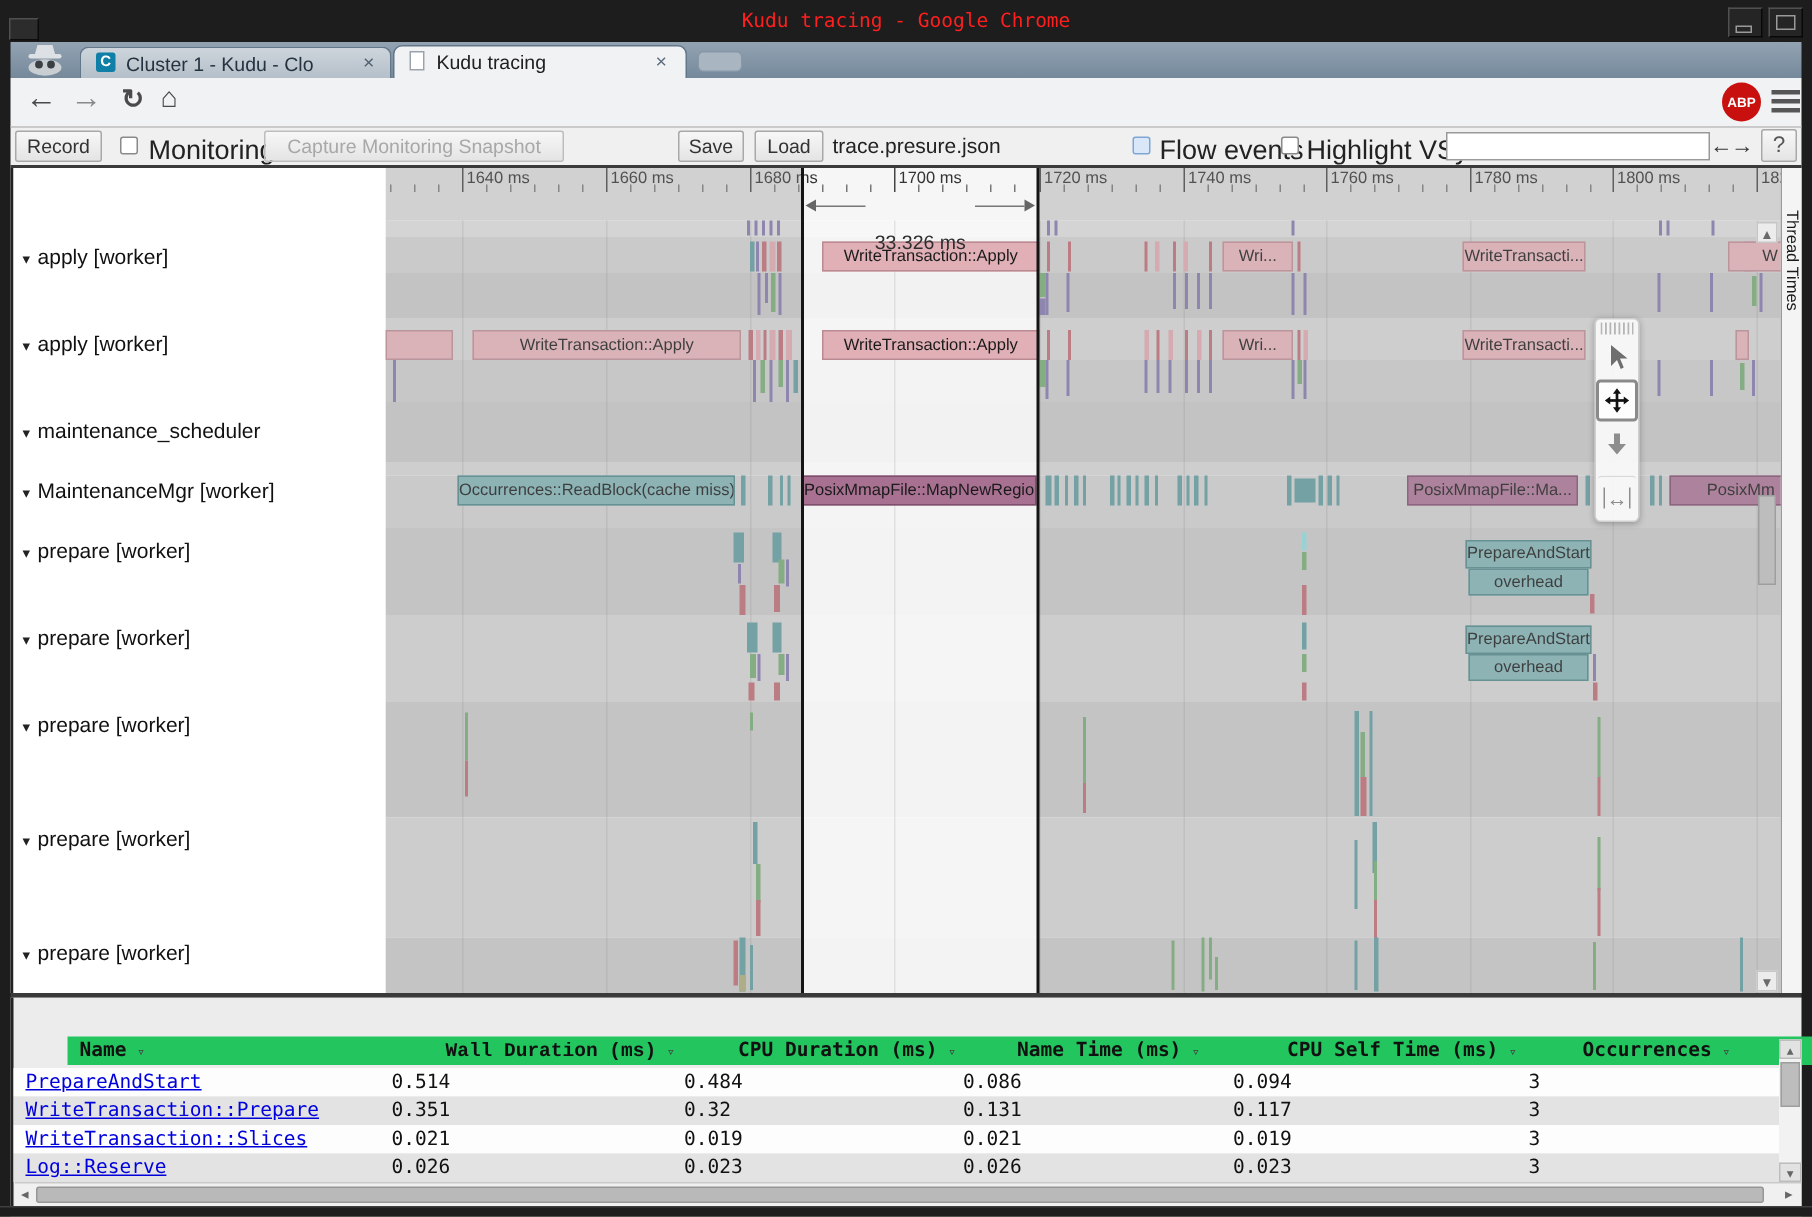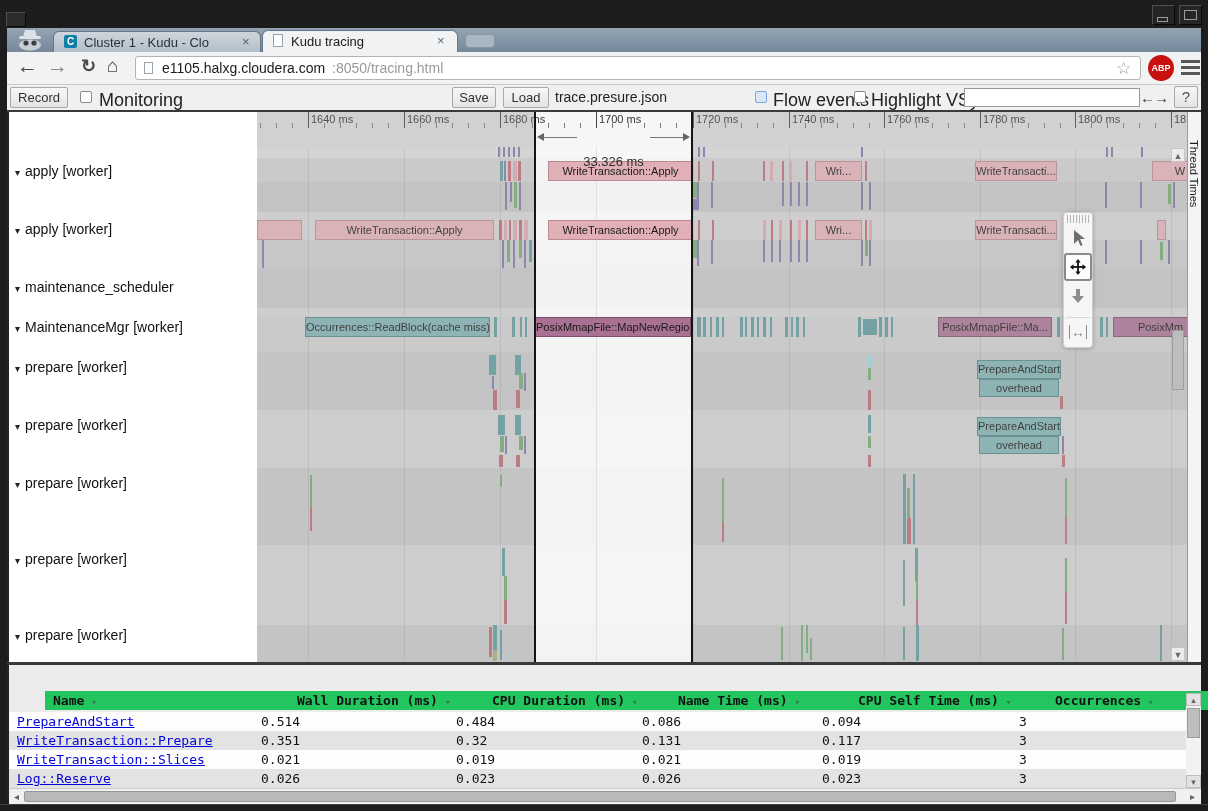--- a/index.html
+++ b/index.html
@@ -17,20 +17,21 @@
   .hcell{position:absolute;font-family:"DejaVu Sans Mono",monospace;font-weight:bold;font-size:13px;color:#111;white-space:nowrap;}
   .rcell{position:absolute;font-family:"DejaVu Sans Mono",monospace;font-size:13px;color:#111;white-space:nowrap;top:2px;}
   .rlink{color:#0000dd;text-decoration:underline;cursor:pointer;}
   .sortg{font-size:9px;color:#444;margin-left:7px;}
 </style>
 </head>
 <body>
 
 <div class="abs" style="left:0;top:0;width:1208px;height:28px;background:#1d1d1d;border-bottom:1px solid #000;">
   <div class="abs" style="left:6px;top:12px;width:18px;height:13px;background:#2c2c2c;border-top:1px solid #4f4f4f;border-left:1px solid #4f4f4f;border-right:1px solid #0c0c0c;border-bottom:1px solid #0c0c0c;"></div>
+  <div class="abs mono" style="left:0;top:7px;width:1208px;text-align:center;font-size:13px;color:#ff1f1f;">Kudu tracing - Google Chrome</div>
   <div class="abs" style="left:1152px;top:5px;width:21px;height:18px;background:#252525;border-top:1px solid #505050;border-left:1px solid #505050;border-right:1px solid #080808;border-bottom:1px solid #080808;">
     <div class="abs" style="left:4px;top:11px;width:9px;height:3px;border:1px solid #9a9a9a;"></div>
   </div>
   <div class="abs" style="left:1179px;top:5px;width:21px;height:18px;background:#252525;border-top:1px solid #505050;border-left:1px solid #505050;border-right:1px solid #080808;border-bottom:1px solid #080808;">
     <div class="abs" style="left:4px;top:4px;width:11px;height:8px;border:1px solid #9a9a9a;"></div>
   </div>
 </div>
 
 <div class="abs" style="left:0;top:28px;width:7px;height:783px;background:#1d1d1d;"></div>
 <div class="abs" style="left:1201px;top:28px;width:7px;height:783px;background:#1d1d1d;"></div>
@@ -59,38 +60,33 @@
     <span class="abs" style="left:174px;top:2px;font-size:13px;color:#5d6d7d;">×</span>
   </div>
   <div class="abs" style="left:458px;top:6px;width:30px;height:14px;background:#a9b6c2;border:1px solid #8698a8;border-radius:4px;box-sizing:border-box;"></div>
 </div>
 
 <div class="abs" style="left:7px;top:52px;width:1194px;height:33px;background:#f1f2f4;border-bottom:1px solid #c9c9c9;box-sizing:border-box;">
   <span class="abs" style="left:10px;top:2px;font-size:21px;color:#4a4a4a;font-weight:bold;">←</span>
   <span class="abs" style="left:40px;top:2px;font-size:21px;color:#8a8a8a;font-weight:bold;">→</span>
   <span class="abs" style="left:74px;top:3px;font-size:18px;color:#4a4a4a;font-weight:bold;">↻</span>
   <span class="abs" style="left:100px;top:3px;font-size:19px;color:#4a4a4a;">⌂</span>
-  <div class="abs" style="left:128px;top:4px;width:1006px;height:24px;background:#fff;border:1px solid #b4b4b4;border-radius:3px;box-sizing:border-box;">
-    <span class="abs" style="left:8px;top:5px;width:9px;height:12px;background:#fdfdfd;border:1px solid #9aa2aa;box-sizing:border-box;"></span>
-    <span class="abs" style="left:26px;top:3px;font-size:14px;color:#1b1b1b;">e1105.halxg.cloudera.com</span>
-    <span class="abs" style="left:196px;top:3px;font-size:14px;color:#9a9a9a;">:8050/tracing.html</span>
-    <span class="abs" style="left:980px;top:1px;font-size:17px;color:#9a9a9a;">☆</span>
-  </div>
   <div class="abs" style="left:1141px;top:3px;width:26px;height:26px;background:#c8100e;border-radius:50%;color:#fff;font-size:9px;font-weight:bold;text-align:center;line-height:26px;">ABP</div>
   <div class="abs" style="left:1174px;top:8px;width:19px;height:16px;">
     <div style="height:3px;background:#565656;margin-bottom:3px;"></div>
     <div style="height:3px;background:#565656;margin-bottom:3px;"></div>
     <div style="height:3px;background:#565656;"></div>
   </div>
 </div>
 
 <div class="abs" style="left:7px;top:85px;width:1194px;height:25px;background:#f0f0f0;border-bottom:2px solid #3a3a3a;box-sizing:content-box;">
   <div class="btn" style="left:3px;top:2px;width:58px;">Record</div>
   <div class="chk" style="left:73px;top:6px;"></div>
   <span class="lbl" style="left:92px;top:5px;">Monitoring</span>
+  <div class="btn" style="left:169px;top:2px;width:200px;color:#a8a8a8;border-color:#bdbdbd;">Capture Monitoring Snapshot</div>
   <div class="btn" style="left:445px;top:2px;width:44px;">Save</div>
   <div class="btn" style="left:496px;top:2px;width:46px;">Load</div>
   <span class="lbl" style="left:548px;top:4px;font-size:14px;">trace.presure.json</span>
   <div class="chk" style="left:748px;top:6px;background:#d9e7f8;border-color:#7ea6d4;"></div>
   <span class="lbl" style="left:766px;top:5px;">Flow events</span>
   <div class="chk" style="left:847px;top:6px;"></div>
   <span class="lbl" style="left:864px;top:5px;">Highlight VSync</span>
   <input style="position: absolute; left: 957px; top: 3px; width: 168px; height: 17px; border: 1px solid rgb(153, 153, 153); background: rgb(255, 255, 255); font-size: 12px; padding: 0px 3px;" value="">
   <span class="lbl" style="left:1133px;top:4px;font-size:15px;color:#333;letter-spacing:-1px;">←→</span>
   <div class="btn" style="left:1167px;top:1px;width:24px;height:22px;line-height:20px;color:#555;font-size:15px;">?</div>
@@ -438,21 +434,21 @@
   <span style="position:absolute;left:0px;top:28px;writing-mode:vertical-lr;font-size:11px;color:#1a1a1a;white-space:nowrap;">Thread Times</span>
 </div>
 
 <div class="abs" style="left:7px;top:662px;width:1194px;height:3px;background:#3a3a3a;"></div>
 
 <div class="abs" style="left:7px;top:665px;width:1194px;height:139px;background:#ececec;border-left:2px solid #222;box-sizing:border-box;">
 
 
   <div class="abs" id="table-header" style="left:0;top:26px;width:1177px;height:19px;background:#22c55e;margin-left:36px;">
       <div class="hcell" style="position: absolute; left: 8px; top: 2px;"><span>Name</span><span class="sortg">▿</span></div>
-      <div class="hcell" style="position: absolute; left: 252px; top: 2px;"><span>Wall Duration (ms)</span><span class="sortg">▿</span></div>
+      <div class="hcell" style="position: absolute; left: 252px; top: 2px; font-family: Liberation Mono, monospace;"><span>Wall Duration (ms)</span><span class="sortg">▿</span></div>
       <div class="hcell" style="position: absolute; left: 447px; top: 2px;"><span>CPU Duration (ms)</span><span class="sortg">▿</span></div>
       <div class="hcell" style="position: absolute; left: 633px; top: 2px;"><span>Name Time (ms)</span><span class="sortg">▿</span></div>
       <div class="hcell" style="position: absolute; left: 813px; top: 2px;"><span>CPU Self Time (ms)</span><span class="sortg">▿</span></div>
       <div class="hcell" style="position: absolute; left: 1010px; top: 2px;"><span>Occurrences</span><span class="sortg">▿</span></div>
     </div>
 
   <div class="abs" id="table-body" style="left:0;top:47px;width:1177px;height:76px;">
       <div style="position: absolute; left: 0px; top: 0px; width: 1177px; height: 19px; background: rgb(253, 253, 253);">
         <div class="rcell rlink" style="position: absolute; left: 8px; top: 2px;">PrepareAndStart</div>
         <div class="rcell" style="position: absolute; left: 252px; top: 2px;">0.514</div>

